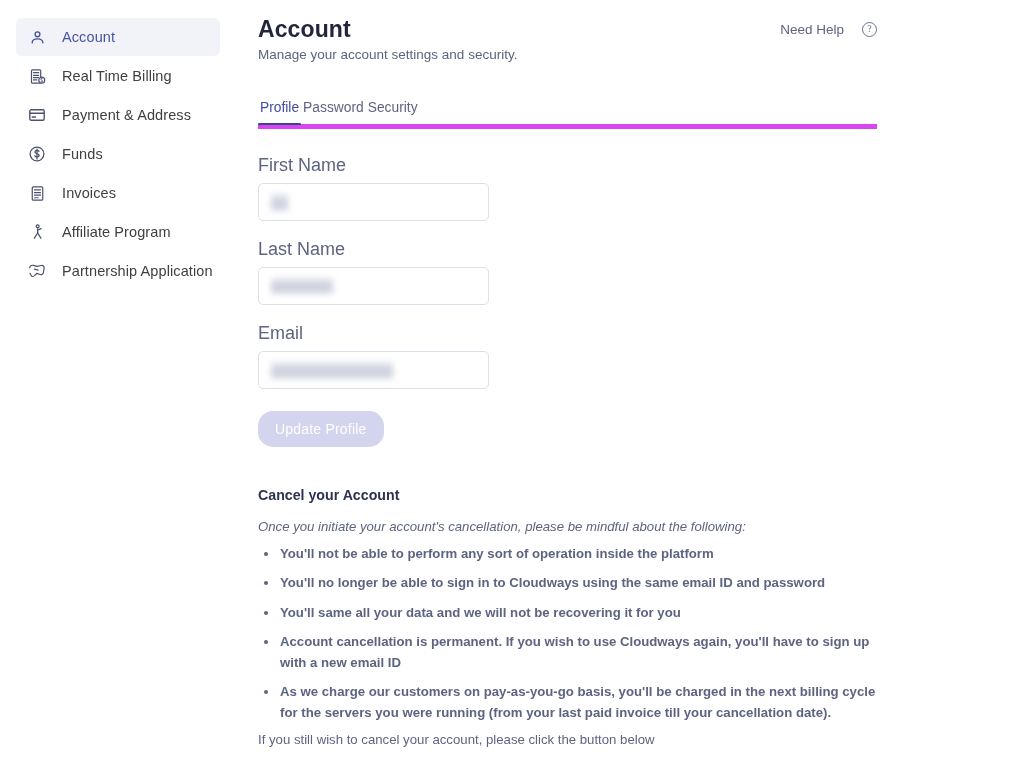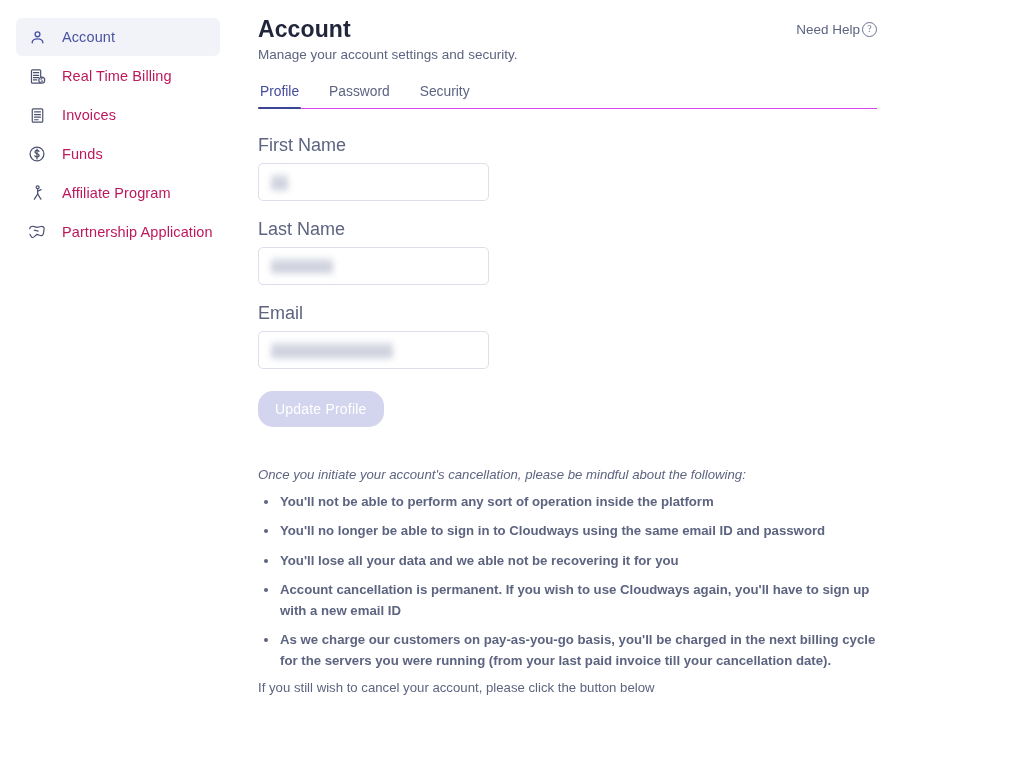--- a/index.html
+++ b/index.html
@@ -54,21 +54,21 @@
     display: flex;
     align-items: center;
     justify-content: center;
     color: #4b5270;
   }
   .nav-icon svg { display: block; }
 
   .nav-label {
     font-size: 14.5px;
     letter-spacing: .1px;
-    color: #be185d;
+    color: #404040;
     white-space: nowrap;
   }
 
   
   .main {
     flex: 1 1 auto;
     position: relative;
     padding: 16px 55px 0 26px;
   }
 
@@ -87,44 +87,43 @@
 
   .page-sub {
     margin-top: 4px;
     font-size: 13.5px;
     color: #5d6480;
   }
 
   .need-help {
     display: flex;
     align-items: center;
-    gap: 2px;
+    gap: 18px;
     font-size: 13.5px;
     color: #5d6480;
     cursor: pointer;
     margin-top: 6px;
     white-space: nowrap;
   }
   .need-help .q-icon {
     width: 15px; height: 15px;
     border: 1.3px solid #6b7290;
     border-radius: 50%;
     color: #6b7290;
     font-size: 10px;
     line-height: 12.5px;
     text-align: center;
     font-family: "Liberation Serif", serif;
   }
 
   
   .tabs {
-    margin-top: 22px;
-    display: flex;
-    gap: 26px;
-    border-bottom: 1px solid #d946ef;
+    margin-top: 38px;
+    display: flex;
+    border-bottom: 5px solid #d946ef;
     position: relative;
   }
   .tab {
     font-size: 13.8px;
     color: #5d6480;
     padding: 0 2px 9px 2px;
     cursor: pointer;
     position: relative;
   }
   .tab.active {
@@ -303,43 +302,53 @@
           <line x1="6.3" y1="10.3" x2="13.7" y2="10.3"></line>
           <line x1="6.3" y1="13.6" x2="13.7" y2="13.6"></line>
           <line x1="6.3" y1="16.9" x2="11" y2="16.9"></line>
           <circle cx="18" cy="17.2" r="4.2" fill="#ffffff"></circle>
           <text x="18" y="20" font-size="7.4" text-anchor="middle" fill="currentColor" stroke="none" font-family="Liberation Sans, sans-serif">$</text>
         </svg>
       </span>
       <span class="nav-label">Real Time Billing</span>
     </div>
 
+    <div class="nav-item">
+      <span class="nav-icon">
+        <svg width="18" height="18" viewBox="0 0 24 24" fill="none" stroke="currentColor" stroke-width="1.8" stroke-linecap="round" stroke-linejoin="round">
+          <rect x="2.4" y="5" width="19.2" height="14" rx="2"></rect>
+          <line x1="2.4" y1="9.6" x2="21.6" y2="9.6"></line>
+          <line x1="5.6" y1="14.6" x2="10" y2="14.6"></line>
+        </svg>
+      </span>
+      <span class="nav-label">Payment &amp; Address</span>
+    </div>
+
+    <div class="nav-item">
+      <span class="nav-icon">
+        <svg width="18" height="18" viewBox="0 0 24 24" fill="none" stroke="currentColor" stroke-width="1.7" stroke-linecap="round" stroke-linejoin="round">
+          <circle cx="12" cy="12" r="9.2"></circle>
+          <path d="M14.6 8.6c-.6-.9-1.6-1.3-2.7-1.3-1.5 0-2.6.8-2.6 2s1 1.7 2.6 2.1c1.8.4 2.9 1 2.9 2.3 0 1.3-1.2 2.1-2.8 2.1-1.3 0-2.3-.5-2.9-1.4"></path>
+          <line x1="12" y1="5.4" x2="12" y2="18.6"></line>
+        </svg>
+      </span>
+      <span class="nav-label">Funds</span>
+    </div>
 
     <div class="nav-item">
       <span class="nav-icon">
         <svg width="17" height="17" viewBox="0 0 24 24" fill="none" stroke="currentColor" stroke-width="1.7" stroke-linecap="round" stroke-linejoin="round">
           <rect x="4.6" y="2.6" width="14.8" height="18.8" rx="1.4"></rect>
           <line x1="7.8" y1="7" x2="16.2" y2="7"></line>
           <line x1="7.8" y1="10.8" x2="16.2" y2="10.8"></line>
           <line x1="7.8" y1="14.4" x2="16.2" y2="14.4"></line>
           <line x1="7.8" y1="18" x2="13" y2="18"></line>
         </svg>
       </span>
       <span class="nav-label">Invoices</span>
-    </div>
-
-    <div class="nav-item">
-      <span class="nav-icon">
-        <svg width="18" height="18" viewBox="0 0 24 24" fill="none" stroke="currentColor" stroke-width="1.7" stroke-linecap="round" stroke-linejoin="round">
-          <circle cx="12" cy="12" r="9.2"></circle>
-          <path d="M14.6 8.6c-.6-.9-1.6-1.3-2.7-1.3-1.5 0-2.6.8-2.6 2s1 1.7 2.6 2.1c1.8.4 2.9 1 2.9 2.3 0 1.3-1.2 2.1-2.8 2.1-1.3 0-2.3-.5-2.9-1.4"></path>
-          <line x1="12" y1="5.4" x2="12" y2="18.6"></line>
-        </svg>
-      </span>
-      <span class="nav-label">Funds</span>
     </div>
 
     <div class="nav-item">
       <span class="nav-icon">
         <svg width="17" height="18" viewBox="0 0 24 24" fill="none" stroke="currentColor" stroke-width="1.8" stroke-linecap="round" stroke-linejoin="round">
           <circle cx="12.2" cy="3.9" r="2.1"></circle>
           <path d="M12.2 7.2v6.2"></path>
           <path d="M12.2 9.6 L17 7.2"></path>
           <path d="M12.2 13.4 L7.6 20.6"></path>
           <path d="M12.2 13.4 L16.8 20.6"></path>
@@ -400,25 +409,26 @@
         <div class="field-label">Email</div>
         <div class="input-box">
           <span class="redact r3"></span>
         </div>
       </div>
 
       <button class="btn-update">Update Profile</button>
     </div>
 
     <section class="cancel-sec">
+      <div class="cancel-title">Cancel your Account</div>
       <div class="cancel-intro">Once you initiate your account's cancellation, please be mindful about the following:</div>
       <ul class="cancel-list">
         <li>You'll not be able to perform any sort of operation inside the platform</li>
         <li>You'll no longer be able to sign in to Cloudways using the same email ID and password</li>
-        <li>You'll lose all your data and we able not be recovering it for you</li>
+        <li>You'll same all your data and we will not be recovering it for you</li>
         <li>Account cancellation is permanent. If you wish to use Cloudways again, you'll have to sign up with a new email ID</li>
         <li>As we charge our customers on pay-as-you-go basis, you'll be charged in the next billing cycle for the servers you were running (from your last paid invoice till your cancellation date).</li>
       </ul>
       <div class="cancel-foot">If you still wish to cancel your account, please click the button below</div>
     </section>
 
   </main>
 
 
 </div>

